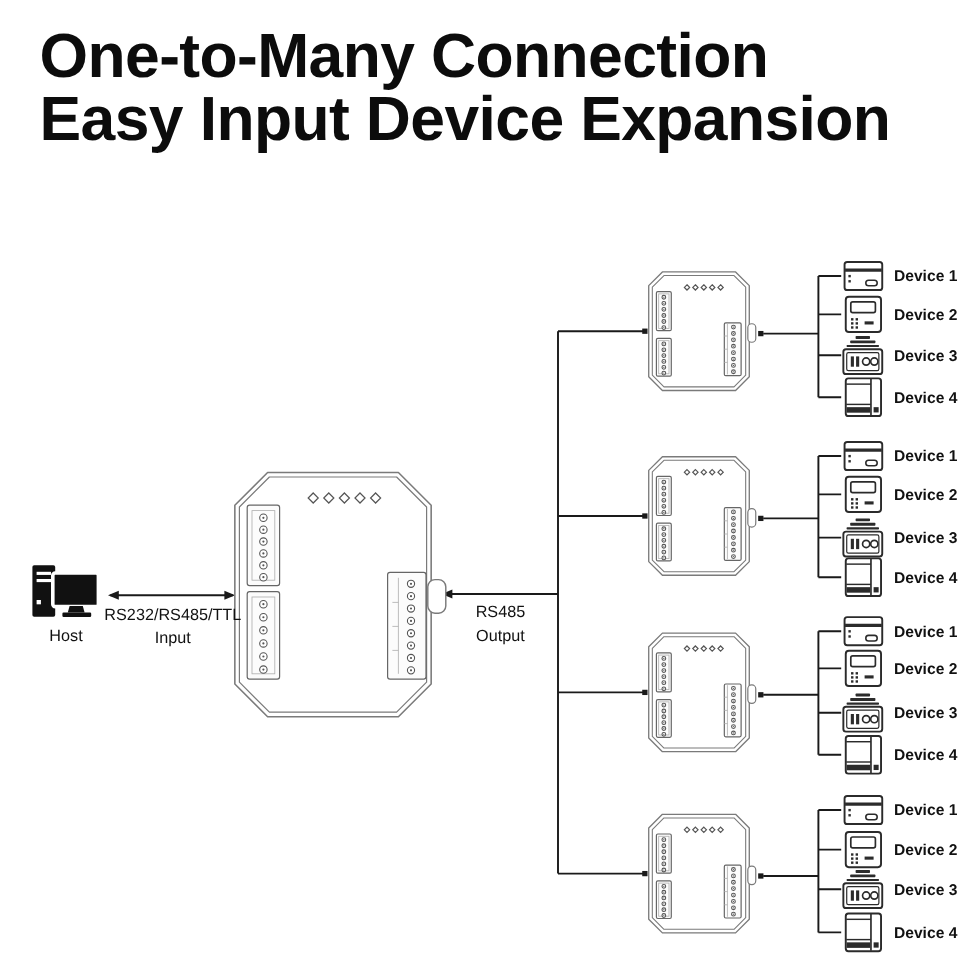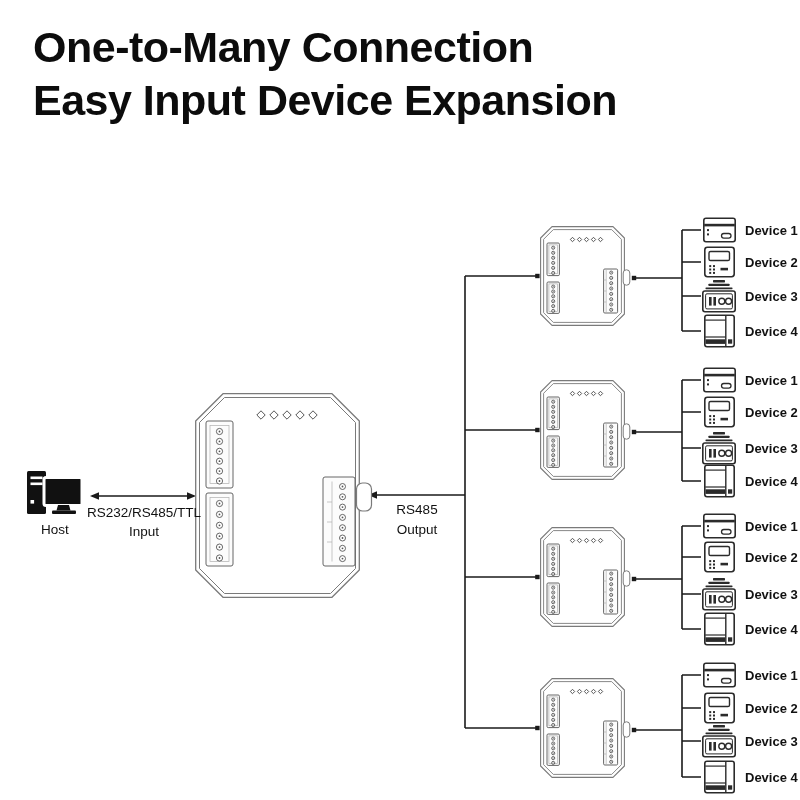--- a/index.html
+++ b/index.html
@@ -1,18 +1,18 @@
 <!DOCTYPE html>
 <html><head>
 <meta charset="utf-8">
 <style>
   html,body{margin:0;padding:0;background:#fff;}
   .canvas{position:relative;width:800px;height:800px;background:#ffffff;overflow:hidden;
           font-family:"Liberation Sans",sans-serif;}
-  .title{position:absolute;left:33px;top:21px;font-size:43px;line-height:53px;
+  .title{position:absolute;left:33px;top:21px;font-size:52px;line-height:53px;
          font-weight:bold;color:#0c0c0c;letter-spacing:-0.5px;white-space:nowrap;}
   svg.diagram{position:absolute;left:0;top:0;}
   text{fill:#111;}
   .lbl{font-size:13.5px;font-weight:500;}
   .dev{font-size:13px;font-weight:600;}
   .ln{stroke:#1a1a1a;stroke-width:1.6;fill:none;}
   .ah{fill:#1a1a1a;stroke:none;}
   .mod{stroke:#7a7a7a;fill:#ffffff;stroke-linejoin:round;}
   .blk{fill:#fcfcfc;stroke:#666;stroke-width:1;}
   .blki{fill:none;stroke:#b0b0b0;stroke-width:0.7;}

